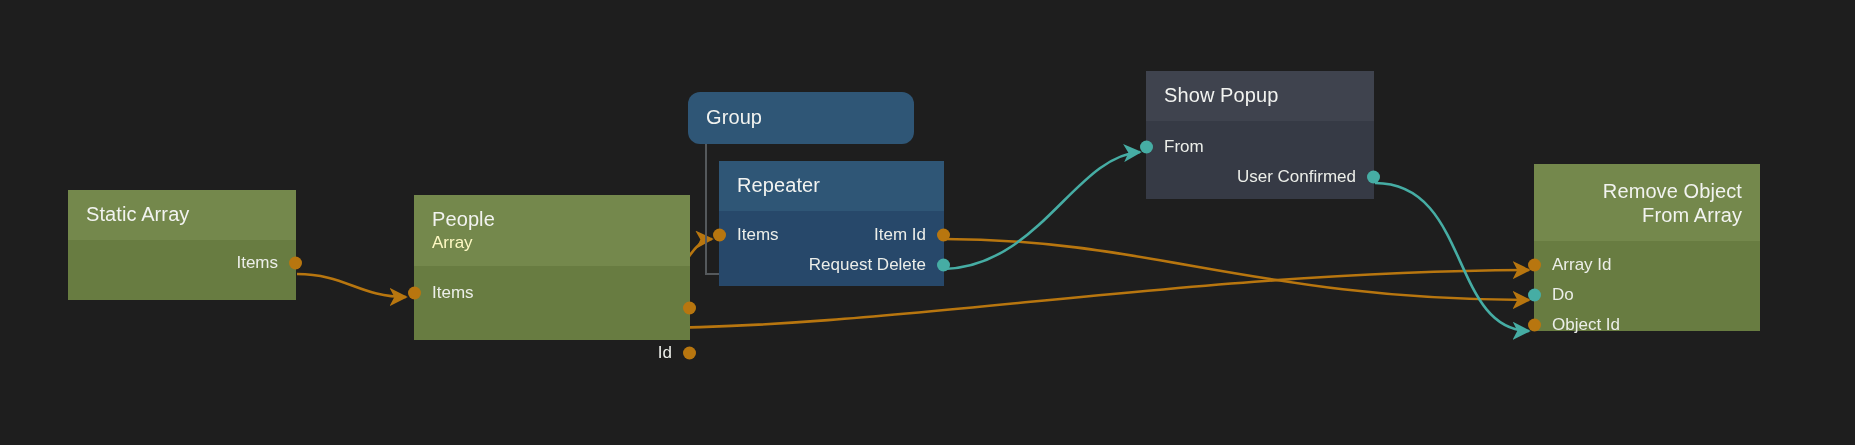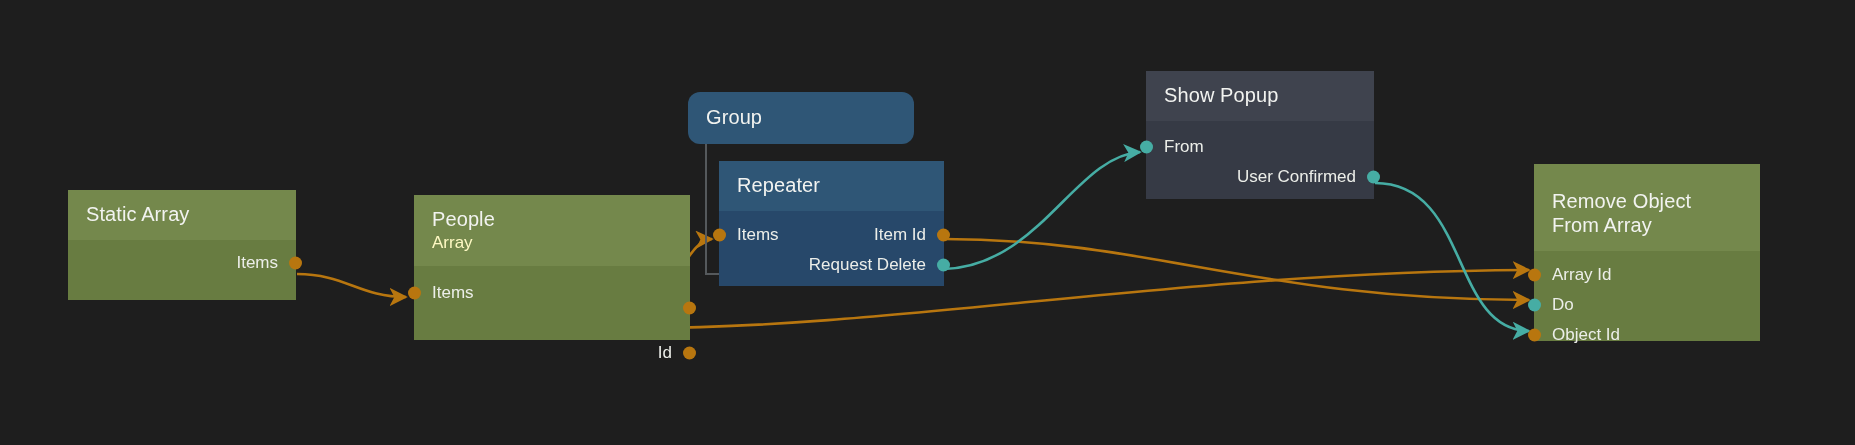--- a/index.html
+++ b/index.html
@@ -192,21 +192,21 @@
         <span class="port-dot" style="background:#46ada4; left:-6px; right:auto;"></span>
       </div>
       <div class="port-row out">
         <span>User Confirmed</span>
         <span class="port-dot" style="background:#46ada4;"></span>
       </div>
     </div>
   </div>
 
   <div class="node theme-green" style="left:1534px; top:164px; width:226px;">
-    <div class="node-header" style="padding:26px 18px 14px 18px;">
+    <div class="node-header" style="padding:16px 18px 14px 18px;text-align:right;">
       <span class="node-title">Remove Object From Array</span>
     </div>
     <div class="node-body" style="height:90px; padding-top:9px;">
       <div class="port-row in">
         <span>Array Id</span>
         <span class="port-dot" style="background:#b8760f; left:-6px; right:auto;"></span>
       </div>
       <div class="port-row in">
         <span>Do</span>
         <span class="port-dot" style="background:#46ada4; left:-6px; right:auto;"></span>

